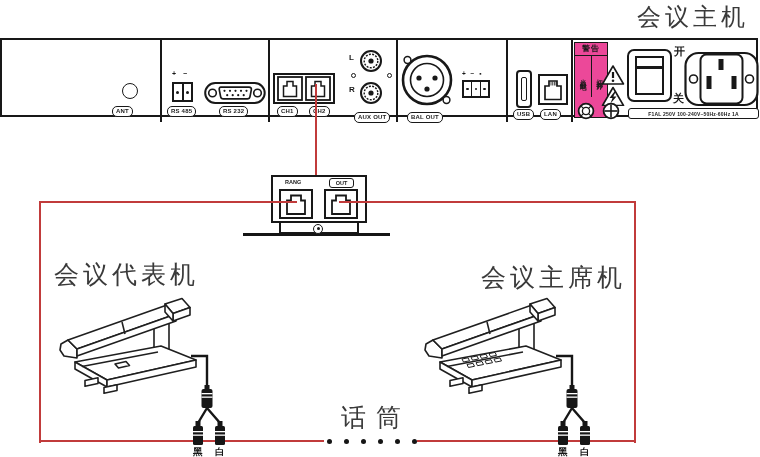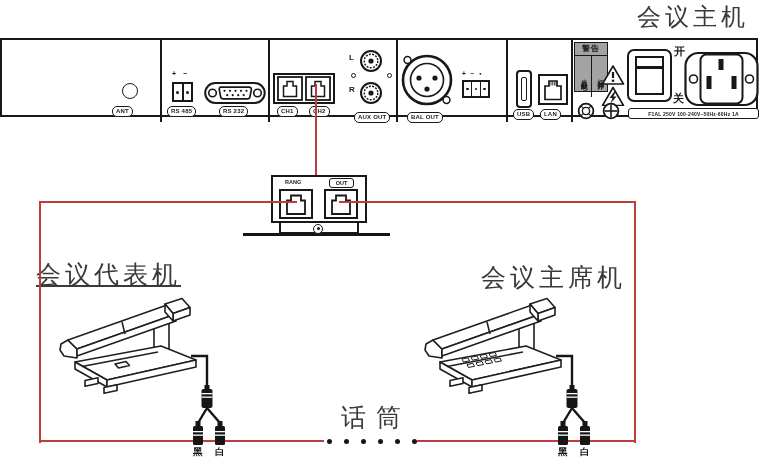--- a/index.html
+++ b/index.html
@@ -124,21 +124,21 @@
       <path d="M7 25.5 V12 H11 V7 H19 V12 H23 V25.5 Z" fill="#fff" stroke="#181818" stroke-width="1.7"></path>
       <g stroke="#181818" stroke-width=".8">
         <line x1="13" y1="7.5" x2="13" y2="11.5"></line>
           <line x1="14.7" y1="7.5" x2="14.7" y2="11.5"></line>
         <line x1="16.4" y1="7.5" x2="16.4" y2="11.5"></line>
           <line x1="18" y1="7.5" x2="18" y2="11.5"></line>
       </g>
     </svg>
     <div class="pill" style="left:538px;top:69px;">LAN</div>
 
-    <div class="abs" style="left:572px;top:2px;width:34px;height:50px;border:1.6px solid #181818;background:#a3a3a3;font-family:Liberation Mono, monospace;">
+    <div class="abs" style="left:572px;top:2px;width:34px;height:76px;border:1.6px solid #181818;background:#ec4899;">
       <div style="height:13px;border-bottom:1.6px solid #181818;font-size:8px;font-weight:bold;text-align:center;line-height:12px;letter-spacing:1px;">警告</div>
       <div style="display:flex;height:41px;">
         <div style="flex:1;border-right:1.6px solid #181818;display:flex;align-items:center;justify-content:center;">
           <span style="writing-mode:vertical-rl;font-size:6.5px;font-weight:bold;letter-spacing:1.5px;">当心触电</span>
         </div>
         <div style="flex:1;display:flex;align-items:center;justify-content:center;">
           <span style="writing-mode:vertical-rl;font-size:6.5px;font-weight:bold;letter-spacing:1.5px;">切勿打开</span>
         </div>
       </div>
     </div>
@@ -209,21 +209,21 @@
   <svg class="abs" style="left:324px;top:189px;z-index:2;" width="34" height="30" viewBox="0 0 34 30">
     <rect x="1" y="1" width="32" height="28" fill="#fff" stroke="#181818" stroke-width="2"></rect>
     <path d="M8 25 V11.5 H12 V6.5 H22 V11.5 H26 V25 Z" fill="#fff" stroke="#181818" stroke-width="1.8"></path>
   </svg>
   <div class="abs" style="left:279px;top:221px;width:80px;height:13px;border:2px solid #181818;background:#fff;"></div>
   <div class="abs" style="left:243px;top:233px;width:147px;height:3.2px;background:#151515;"></div>
   <div class="abs" style="left:313px;top:223.5px;width:10px;height:10px;border:1.6px solid #181818;border-radius:50%;background:#fff;z-index:2;display:flex;align-items:center;justify-content:center;">
     <div style="width:3px;height:3px;border-radius:50%;background:#181818;"></div>
   </div>
 
-  <div class="cnlabel" style="left:36px;top:258px;font-size:25px;letter-spacing:4px;text-decoration:underline;">会议代表机</div>
+  <div class="cnlabel" style="left:54px;top:258px;font-size:25px;letter-spacing:4px;">会议代表机</div>
   <div class="cnlabel" style="left:481px;top:261px;font-size:25px;letter-spacing:4px;">会议主席机</div>
   <div class="cnlabel" style="left:341px;top:401px;font-size:25px;letter-spacing:10px;">话筒</div>
 
   <svg class="abs" style="left:55px;top:292px;z-index:6;" width="175" height="165" viewBox="0 0 175 165">
     <g fill="#ffffff" stroke="#1f1f1f" stroke-width="1.6" stroke-linejoin="round">
       <polygon points="99,27 114,24 114,61 99,64"></polygon>
       <polygon points="95,20 101,18.5 102,26 96,27.5"></polygon>
       <polygon points="6,52 13,48 22,57 22,66 9,64 5,58"></polygon>
       <polygon points="13,48 112,13 121,22 22,57"></polygon>
       <polygon points="22,57 121,22 121,29 22,64"></polygon>

